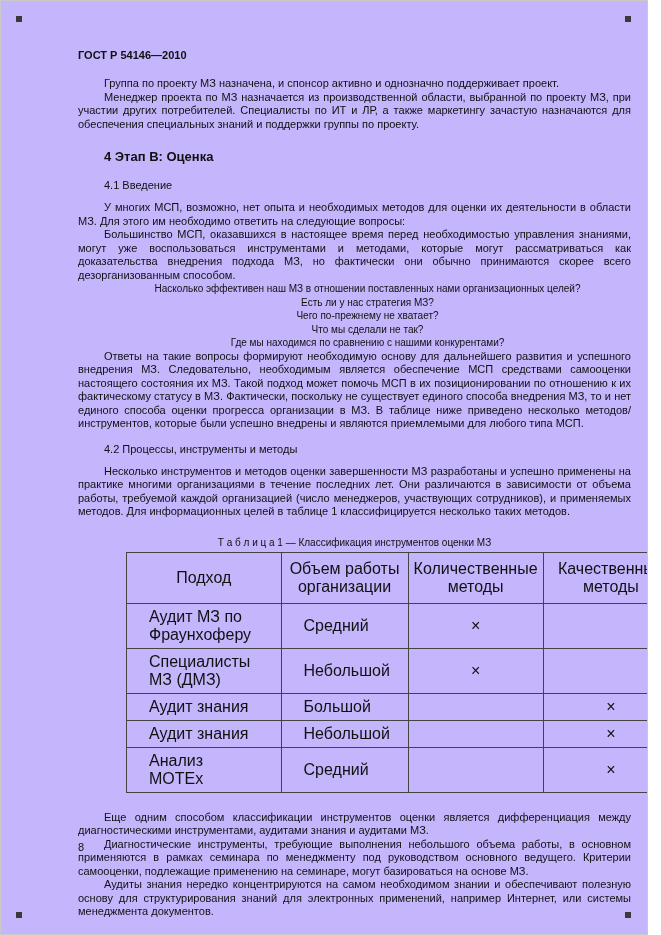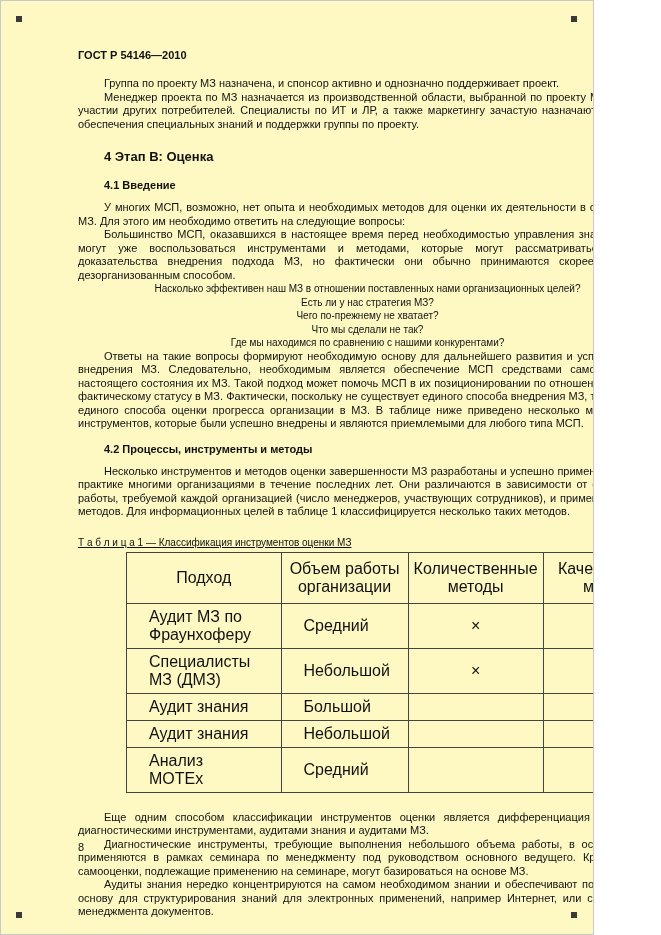--- a/index.html
+++ b/index.html
@@ -1,20 +1,20 @@
 <!DOCTYPE html>
 <html><head>
 <meta charset="utf-8">
 <style>
   html, body { margin: 0; padding: 0; background: #ffffff; }
   .page {
     position: relative;
-    width: 594px;
+    width: 648px;
     height: 935px;
-    background: #fef9c3;
+    background: #c4b5fd;
     box-sizing: border-box;
     border: 1px solid #c9c9c9;
     font-family: "Liberation Sans", sans-serif;
     color: #111;
     overflow: hidden;
   }
   .scan-mark {
     position: absolute;
     width: 6px;
     height: 6px;
@@ -49,28 +49,27 @@
     text-indent: 26px;
     margin: 0;
   }
   .h1 {
     font-size: 13px;
     font-weight: bold;
     margin: 18px 0 15px 26px;
   }
   .h2 {
     font-size: 11px;
-    font-weight: bold;
+    font-weight: normal;
     margin: 12px 0 10px 26px;
   }
   .table-caption {
     font-size: 10px;
     margin: 18px 0 4px 0;
-    text-align: left;
-    text-decoration: underline;
+    text-align: center;
   }
   table.t1 {
     width: 100%;
     border-collapse: collapse;
     table-layout: fixed;
     font-size: 16px;
     margin-left: 48px;
   }
   table.t1 th, table.t1 td {
     border: 1px solid #444;

